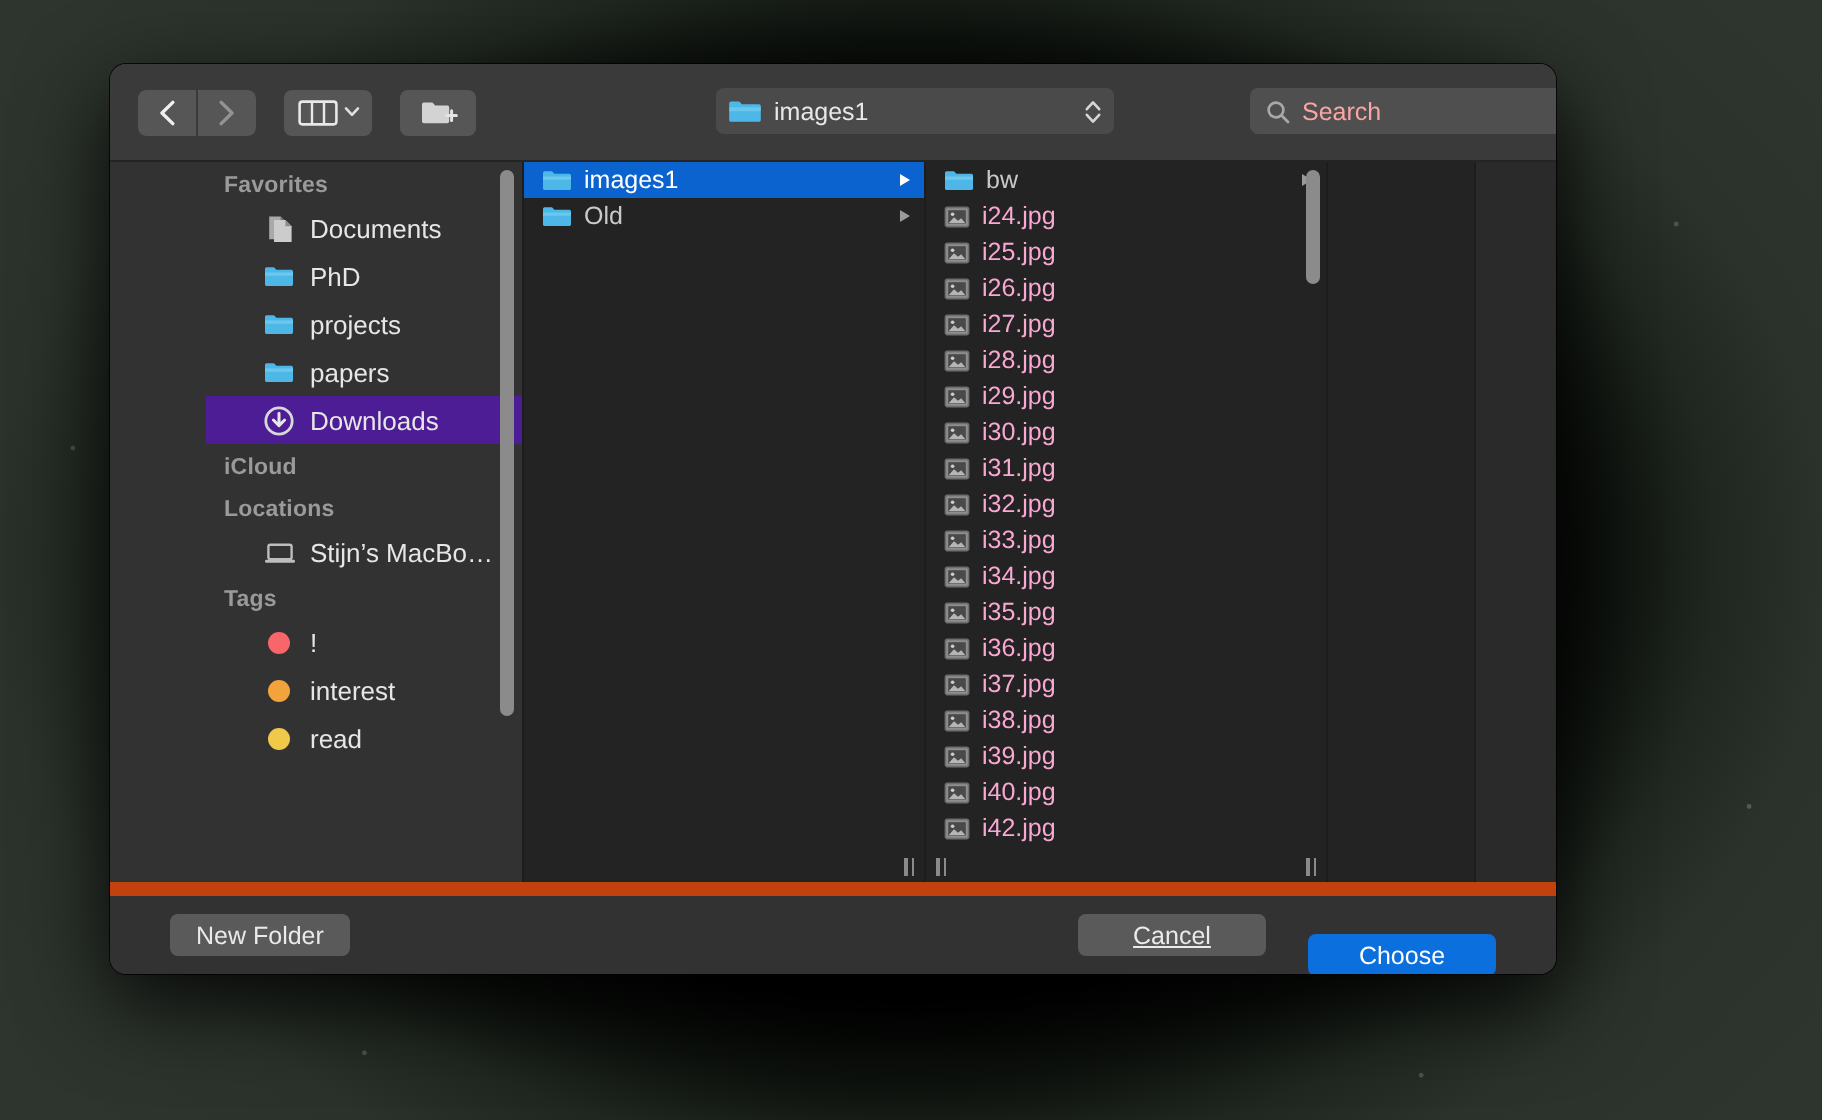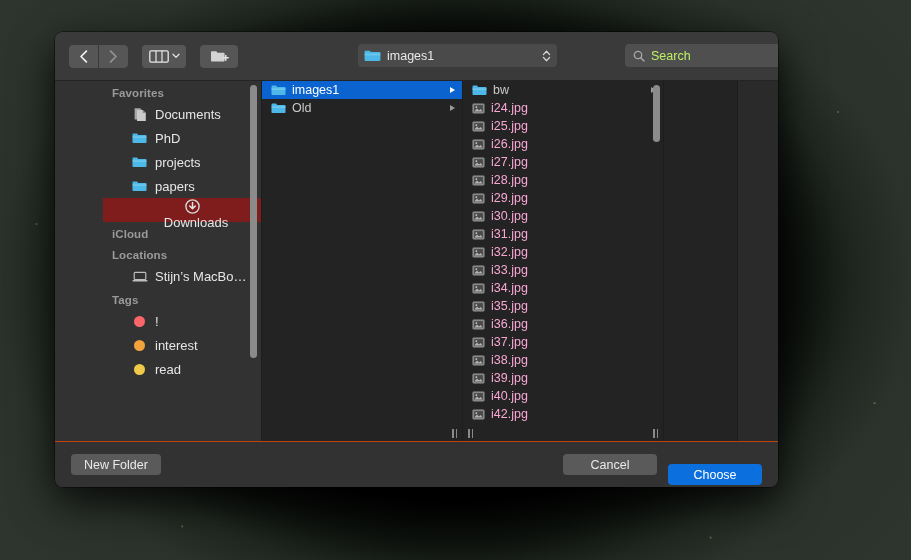--- a/index.html
+++ b/index.html
@@ -139,21 +139,21 @@
     width: 216px; height: 23px;
     background: #4f4f4f;
     border-radius: 4px;
     display: flex;
     align-items: center;
     padding: 0 8px;
     box-sizing: border-box;
     cursor: text;
   }
   #searchfield .ph {
-    color: #bef264;
+    color: #fca5a5;
     font-size: 12.5px;
     margin-left: 6px;
   }
 
   
   #content {
     flex: 1;
     display: flex;
     min-height: 0;
     border-top: 1px solid #242424;
@@ -178,21 +178,21 @@
   .sb-item {
     height: 24px;
     display: flex;
     align-items: center;
     padding-left: 28px;
     color: #e6e6e6;
     font-size: 13px;
     cursor: default;
     white-space: nowrap;
   }
-  .sb-item.selected { background: #7f1d1d; flex-direction: column; }
+  .sb-item.selected { background: #4c1d95; }
   .sb-item .ico {
     width: 17px;
     display: flex;
     align-items: center;
     justify-content: center;
     margin-right: 7px;
     flex: 0 0 17px;
   }
   .tagdot {
     width: 11px; height: 11px;
@@ -278,42 +278,42 @@
     display: block;
     width: 1.5px; height: 9px;
     background: #8a8a8a;
   }
 
   
   #footer {
     height: 46px;
     flex: 0 0 46px;
     background: #323232;
-    border-top: 1px solid #c2410c;
-    display: flex;
-    align-items: center;
-    padding: 0 16px;
+    border-top: 7px solid #c2410c;
+    display: flex;
+    align-items: center;
+    padding: 0 30px;
     box-sizing: border-box;
   }
   .btn {
     height: 21px;
     border-radius: 4px;
     font-size: 12.5px;
     display: flex;
     align-items: center;
     justify-content: center;
     padding: 0 13px;
     cursor: default;
     color: #eaeaea;
     background: #5a5a5a;
     white-space: nowrap;
   }
   .btn.primary { background: #0b6fdd; color: #ffffff; margin-top: 20px; }
   #spacer { flex: 1; }
-  #cancelbtn { margin-right: 11px; min-width: 68px; }
+  #cancelbtn { margin-right: 21px; min-width: 68px; text-decoration: underline; }
   #choosebtn { min-width: 68px; }
 </style>
 </head>
 <body>
 
 <div id="desktop">
   <div id="desktop-speckle"></div>
 </div>
 
 <div id="dialog">

